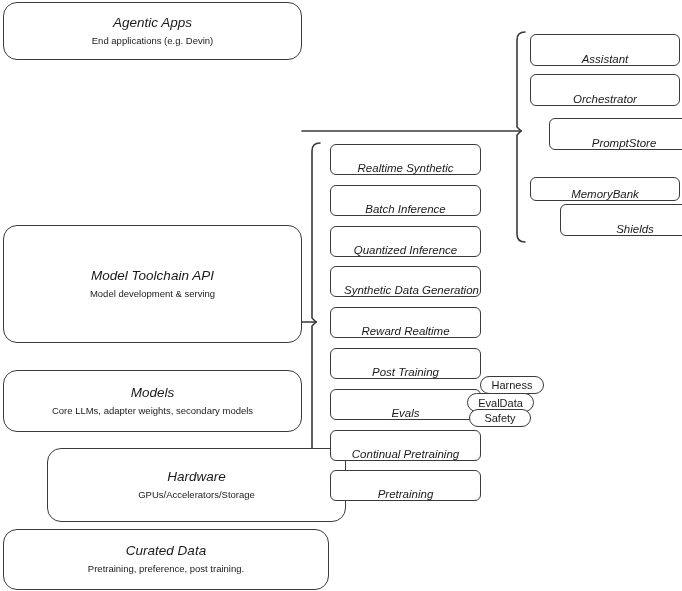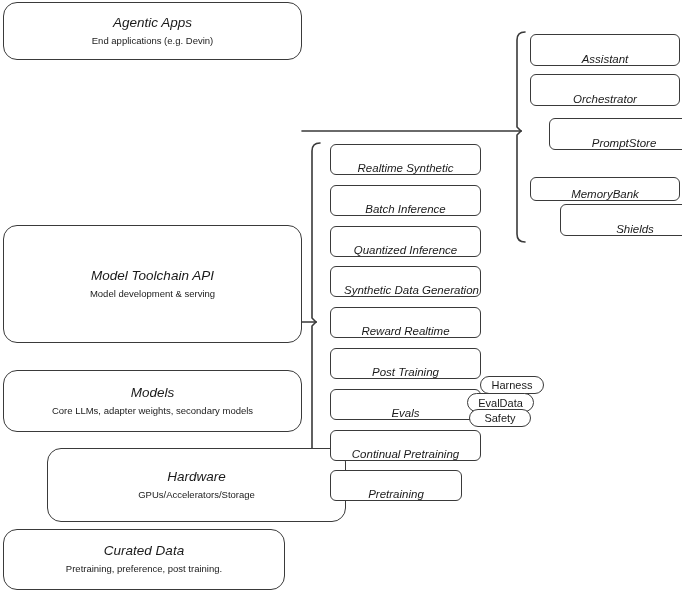--- a/index.html
+++ b/index.html
@@ -121,21 +121,21 @@
   <div class="layer-box" style="left:3px; top:370px; width:299px; height:62px;">
     <div class="layer-title">Models</div>
     <div class="layer-sub">Core LLMs, adapter weights, secondary models</div>
   </div>
 
   <div class="layer-box" style="left:3px; top:448px; width:299px; height:74px;margin-left:44px;">
     <div class="layer-title">Hardware</div>
     <div class="layer-sub">GPUs/Accelerators/Storage</div>
   </div>
 
-  <div class="layer-box" style="left:3px; top:529px; width:282px; height:61px;">
+  <div class="layer-box" style="left:3px; top:529px; width:326px; height:61px;">
     <div class="layer-title">Curated Data</div>
     <div class="layer-sub">Pretraining, preference, post training.</div>
   </div>
 
   <div class="chip" style="left:330px; top:144px; width:151px; height:31px;">
     <span class="chip-label">Realtime Synthetic</span>
   </div>
   <div class="chip" style="left:330px; top:185px; width:151px; height:31px;">
     <span class="chip-label">Batch Inference</span>
   </div>
@@ -150,21 +150,21 @@
   </div>
   <div class="chip" style="left:330px; top:348px; width:151px; height:31px;">
     <span class="chip-label">Post Training</span>
   </div>
   <div class="chip" style="left:330px; top:389px; width:151px; height:31px;">
     <span class="chip-label">Evals</span>
   </div>
   <div class="chip" style="left:330px; top:430px; width:151px; height:31px;">
     <span class="chip-label">Continual Pretraining</span>
   </div>
-  <div class="chip" style="left:330px; top:470px; width:132px; height:31px;">
+  <div class="chip" style="left:330px; top:470px; width:151px; height:31px;">
     <span class="chip-label">Pretraining</span>
   </div>
 
   <div class="pill" style="left:480px; top:376px; width:64px; height:18px;">
     <span class="pill-label">Harness</span>
   </div>
   <div class="pill" style="left:467px; top:393px; width:67px; height:19px;">
     <span class="pill-label">EvalData</span>
   </div>
   <div class="pill" style="left:469px; top:409px; width:62px; height:18px;">

